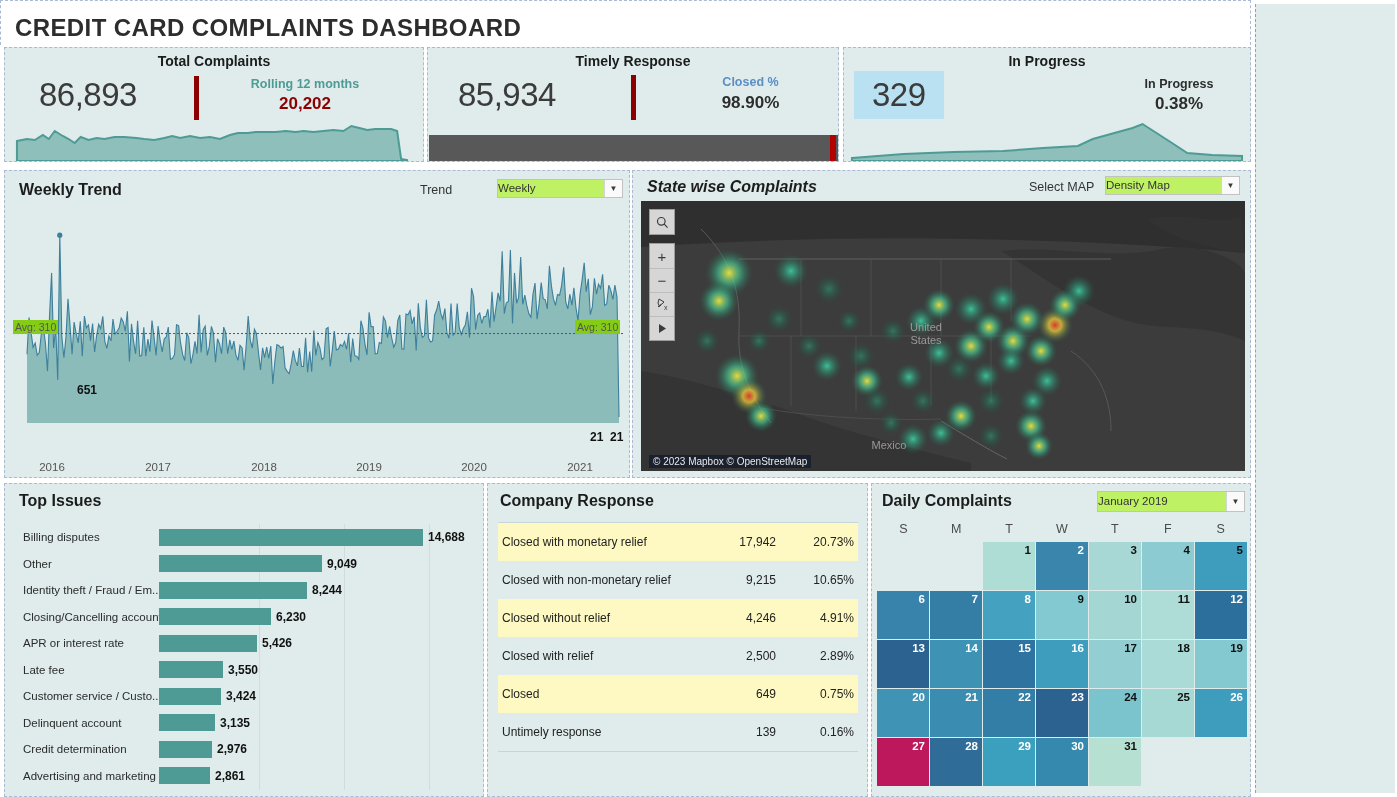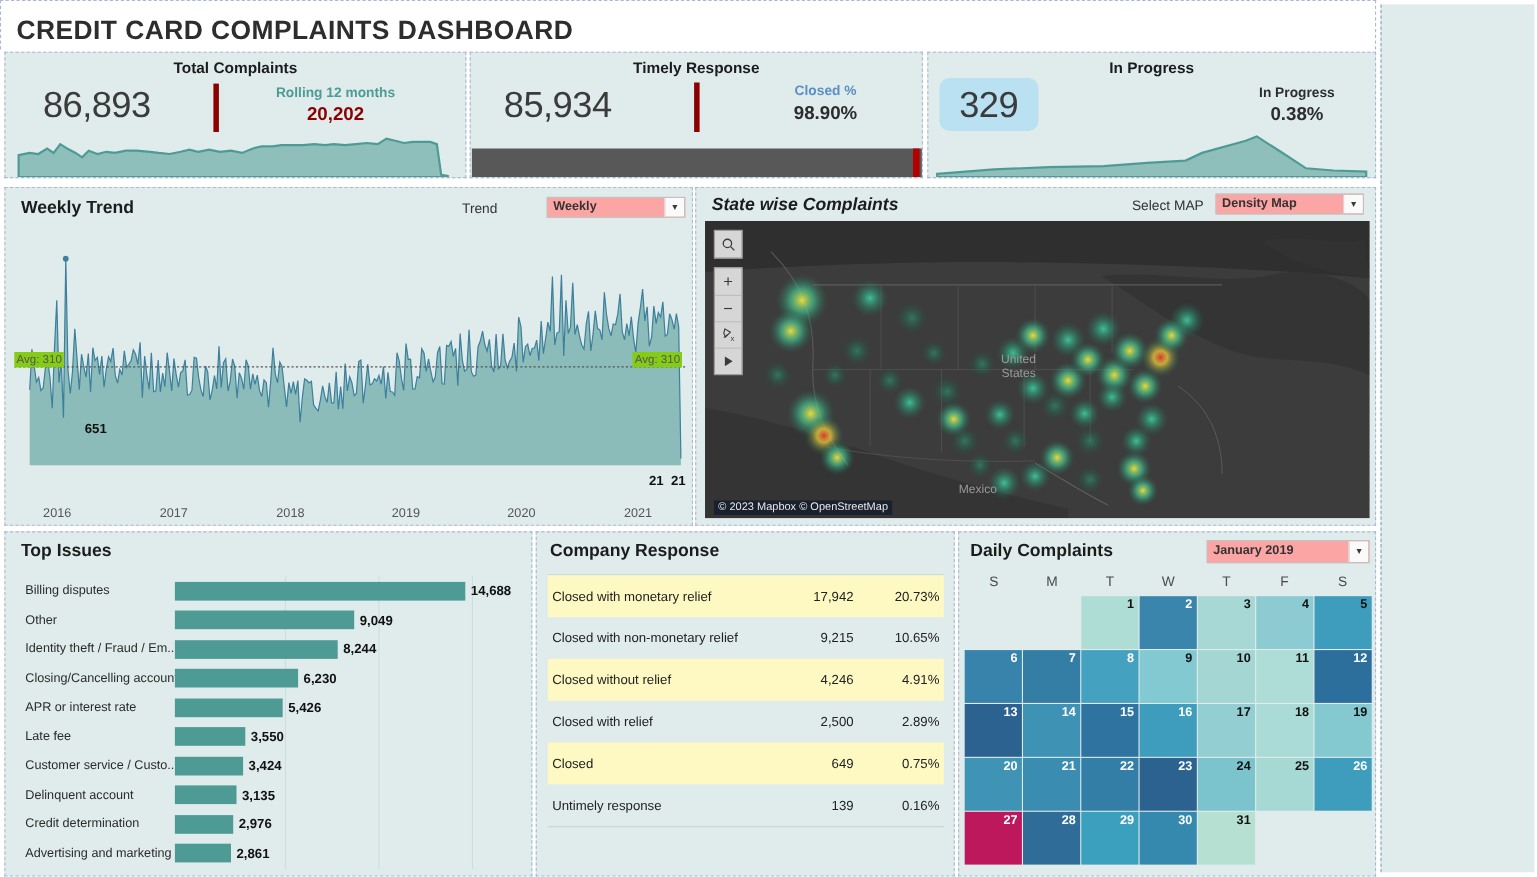--- a/index.html
+++ b/index.html
@@ -68,21 +68,21 @@
     position: absolute;
     left: 34px; top: 28px;
     font-size: 33px;
     font-weight: normal;
     color: #3b3b3b;
     letter-spacing: -0.5px;
   }
   .kpi-big.boxed {
     background: #b9e1f2;
     padding: 5px 18px;
-    left: 10px; top: 23px; border-radius: 9px;
+    left: 10px; top: 23px;
   }
   .kpi-divider {
     position: absolute;
     width: 5px;
     background: #8b0000;
   }
   .kpi-sub-label {
     position: absolute;
     font-size: 12.5px;
     font-weight: bold;
@@ -134,32 +134,30 @@
   }
   #panel-map .panel-title { top: 7px; font-style: italic; }
 
   .ctl-label {
     position: absolute;
     font-size: 12.5px;
     color: #333;
   }
   .dropdown {
     position: absolute;
-    background: #fca5a5;
+    background: #bef264;
     border: 1px solid #c2c2c2;
     box-sizing: border-box;
     height: 19px;
     font-size: 11.5px;
     color: #333;
     line-height: 17px;
-    padding-left: 5px;
     cursor: pointer;
     white-space: nowrap;
     overflow: hidden;
-    font-weight: bold;
   }
   .dropdown .caret {
     position: absolute;
     right: 0; top: 0; bottom: 0;
     width: 17px;
     border-left: 1px solid #d4d4d4;
     background: #fafafa;
     text-align: center;
     font-size: 8px;
     line-height: 18px;

